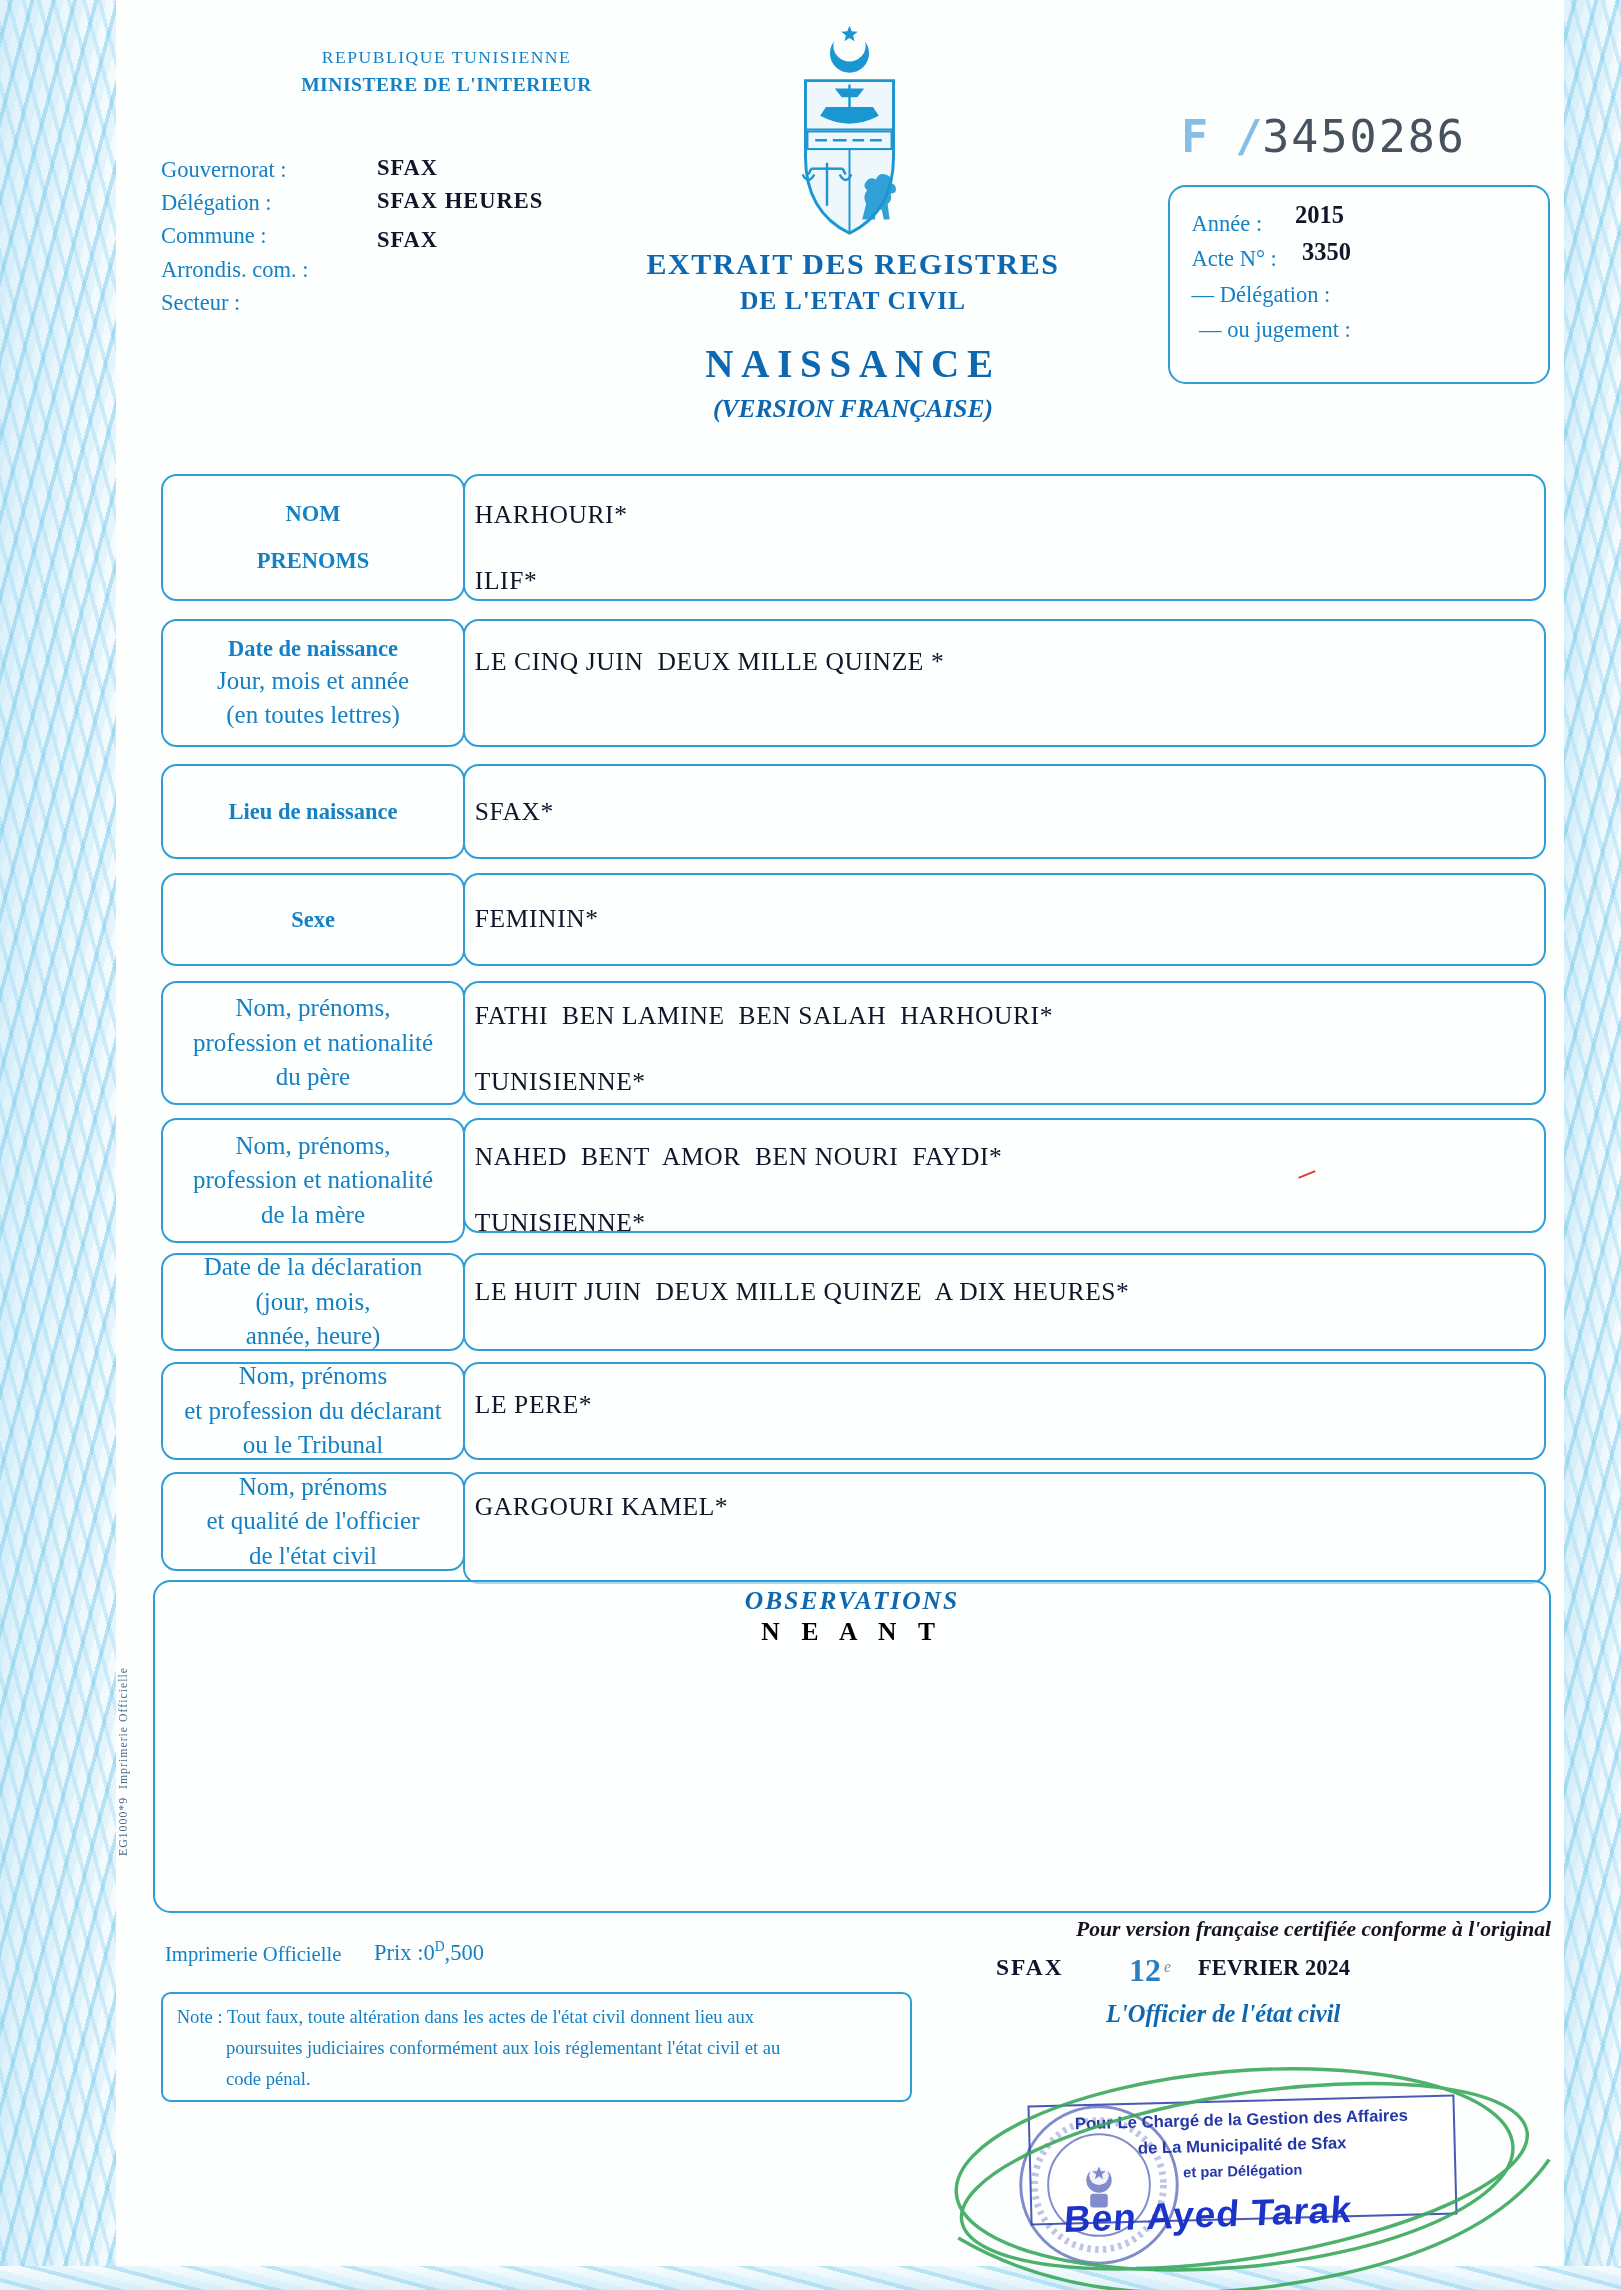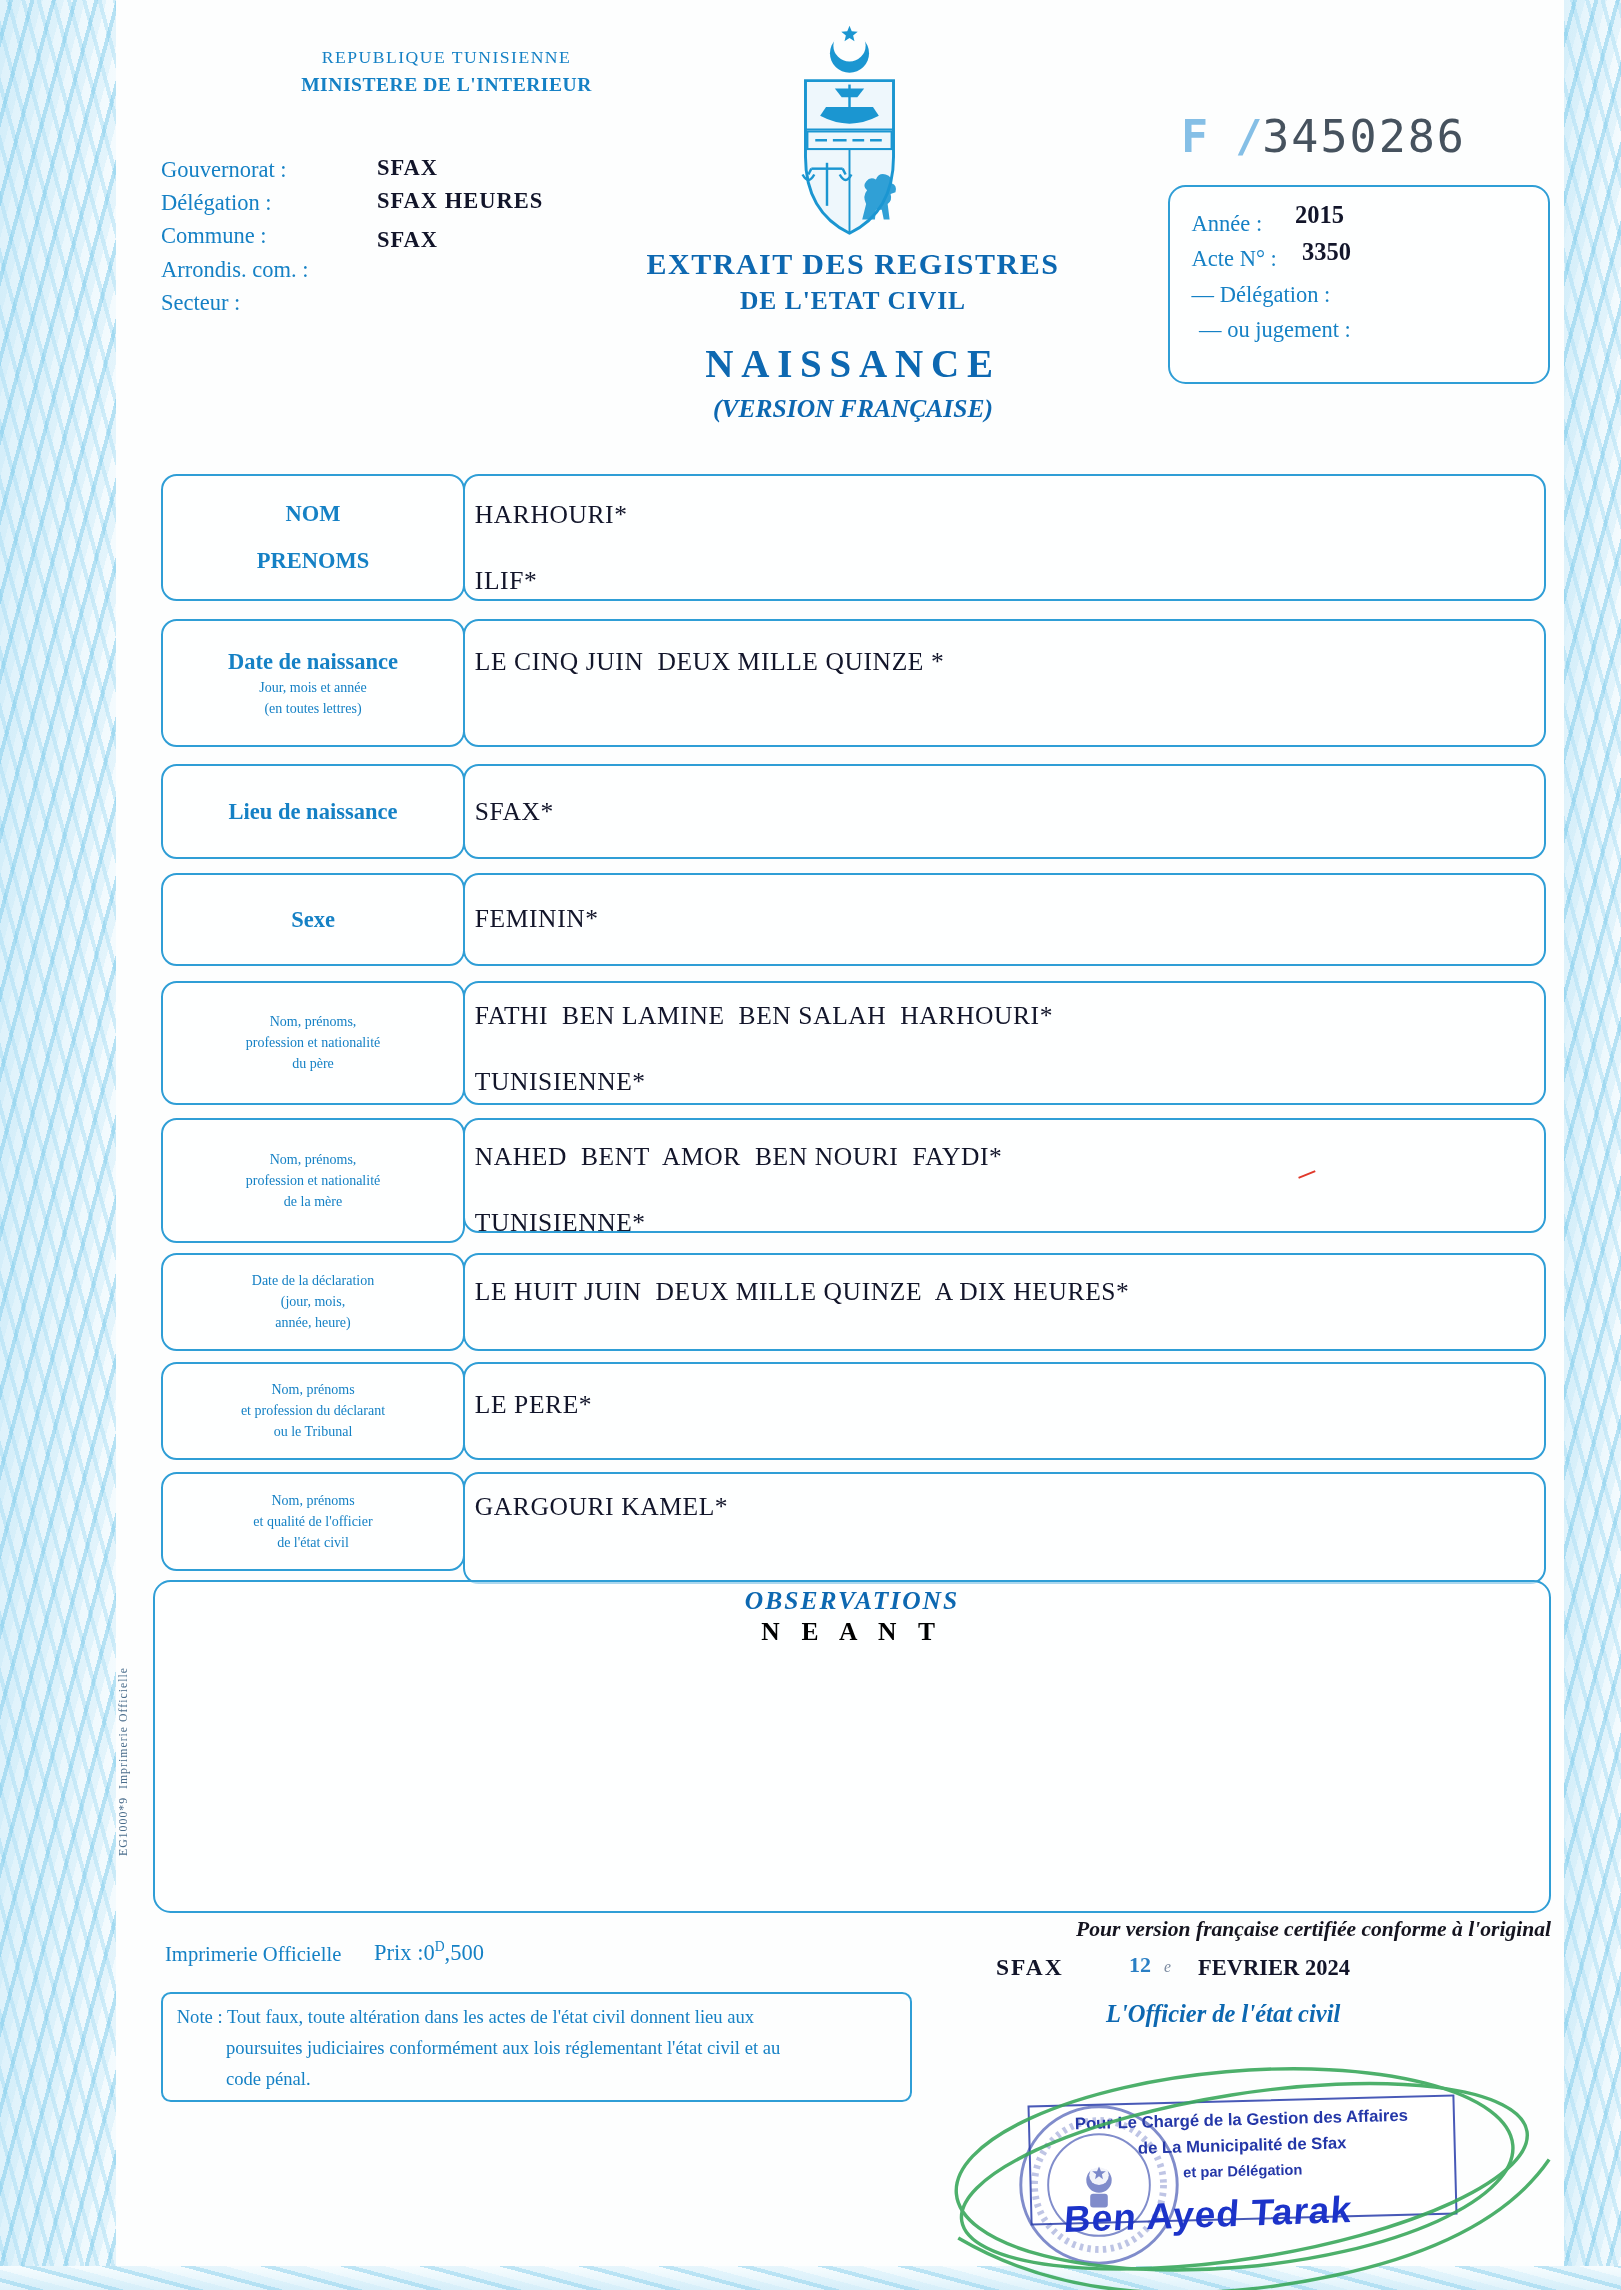--- a/index.html
+++ b/index.html
@@ -24,21 +24,21 @@
   .title-blue{color:#0d68b1;}
   .typed{font-family:"Liberation Serif",serif;color:#12152a;white-space:pre;}
 
   .row-label{position:absolute;left:161px;width:304px;border:2.5px solid #2f9ed6;border-radius:15.7px;
              background:rgba(255,255,255,.65);display:flex;flex-direction:column;align-items:center;
              justify-content:center;text-align:center;color:#1581c5;gap:3.9px;box-sizing:border-box;}
   .row-label.gap-wide{gap:21.6px;}
   .row-value{position:absolute;left:463px;width:1083px;border:2.5px solid #2f9ed6;border-radius:15.7px;
              background:rgba(255,255,255,.65);box-sizing:border-box;}
   .lb-bold{font-weight:bold;font-size:22.5px;}
-  .lb-reg{font-size:14px;line-height:1.22;}
+  .lb-reg{font-size:25px;line-height:1.22;}
   .val{position:absolute;left:9.8px;font-size:25.5px;letter-spacing:0.6px;}
 
   .big-box{border:2.5px solid #2f9ed6;border-radius:17.6px;background:rgba(255,255,255,.6);box-sizing:border-box;}
 
   .serial-prefix{color:#85bfe6;font-family:"DejaVu Sans Mono",monospace;font-size:45px;font-weight:bold;}
   .serial-num{color:#46525e;font-family:"DejaVu Sans Mono",monospace;font-size:45px;letter-spacing:2px;}
 
   .stamp-blue{color:#2437a8;font-family:"Liberation Sans",sans-serif;font-weight:bold;text-align:center;}
   .note-text{color:#1581c5;font-size:18.6px;}
   .act-lbl{font-size:22.5px;color:#1581c5;}
@@ -195,21 +195,21 @@
 
   <div class="abs" style="left:116px;top:1856px;transform:rotate(-90deg);transform-origin:0 0;font-size:11.8px;color:#4a6d8c;letter-spacing:1px;white-space:pre;">EG1000*9  Imprimerie Officielle</div>
 
   <div class="abs blue" style="left:165px;top:1943px;font-size:20.6px;">Imprimerie Officielle</div>
   <div class="abs blue" style="left:374px;top:1939px;font-size:22.5px;">
     <span>Prix :0</span><sup style="font-size:13.7px;">D</sup><span>,500</span>
   </div>
 
   <div class="abs" style="left:1000px;top:1917px;width:551px;text-align:right;font-size:21.6px;font-style:italic;font-weight:bold;color:#14141f;">Pour version française certifiée conforme à l'original</div>
   <div class="abs typed" style="left:996px;top:1954px;font-size:23.5px;font-weight:bold;letter-spacing:2px;">SFAX</div>
-  <div class="abs" style="left:1129px;top:1952px;font-size:22px;font-weight:bold;color:#2a7fc4;">12</div>
+  <div class="abs" style="left:1129px;top:1952px;font-size:32px;font-weight:bold;color:#2a7fc4;">12</div>
   <div class="abs" style="left:1164px;top:1958px;font-size:15.7px;font-style:italic;color:#7a8aa0;">e</div>
   <div class="abs typed" style="left:1198px;top:1955px;font-size:22.5px;font-weight:bold;">FEVRIER 2024</div>
   <div class="abs title-blue" style="left:1106px;top:2000px;font-size:24.5px;font-weight:bold;font-style:italic;">L'Officier de l'état civil</div>
 
   <div class="abs" style="left:161px;top:1992px;width:751px;height:110px;border:2.5px solid #2f9ed6;border-radius:9.8px;box-sizing:border-box;">
     <div class="abs note-text" style="left:13.7px;top:11.8px;">Note : Tout faux, toute altération dans les actes de l'état civil donnent lieu aux</div>
     <div class="abs note-text" style="left:63px;top:43px;">poursuites judiciaires conformément aux lois réglementant l'état civil et au</div>
     <div class="abs note-text" style="left:63px;top:74px;">code pénal.</div>
   </div>
 

